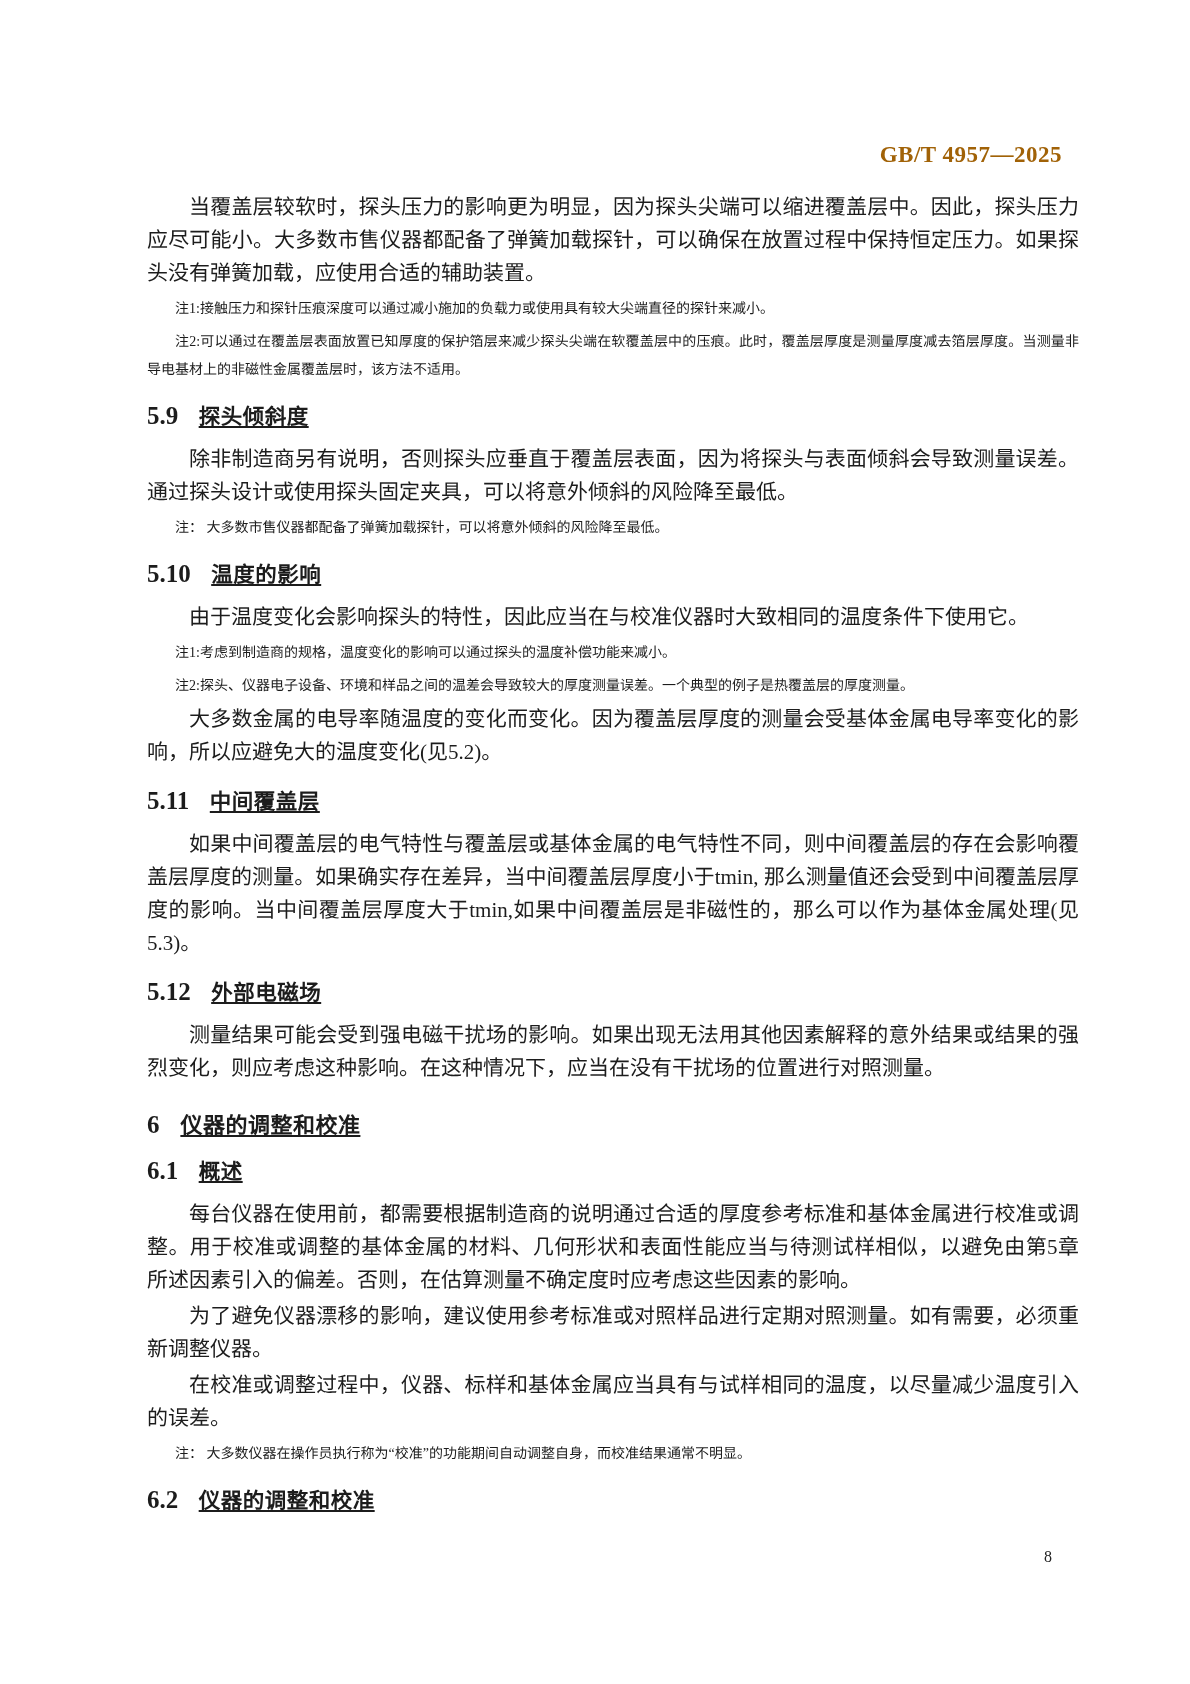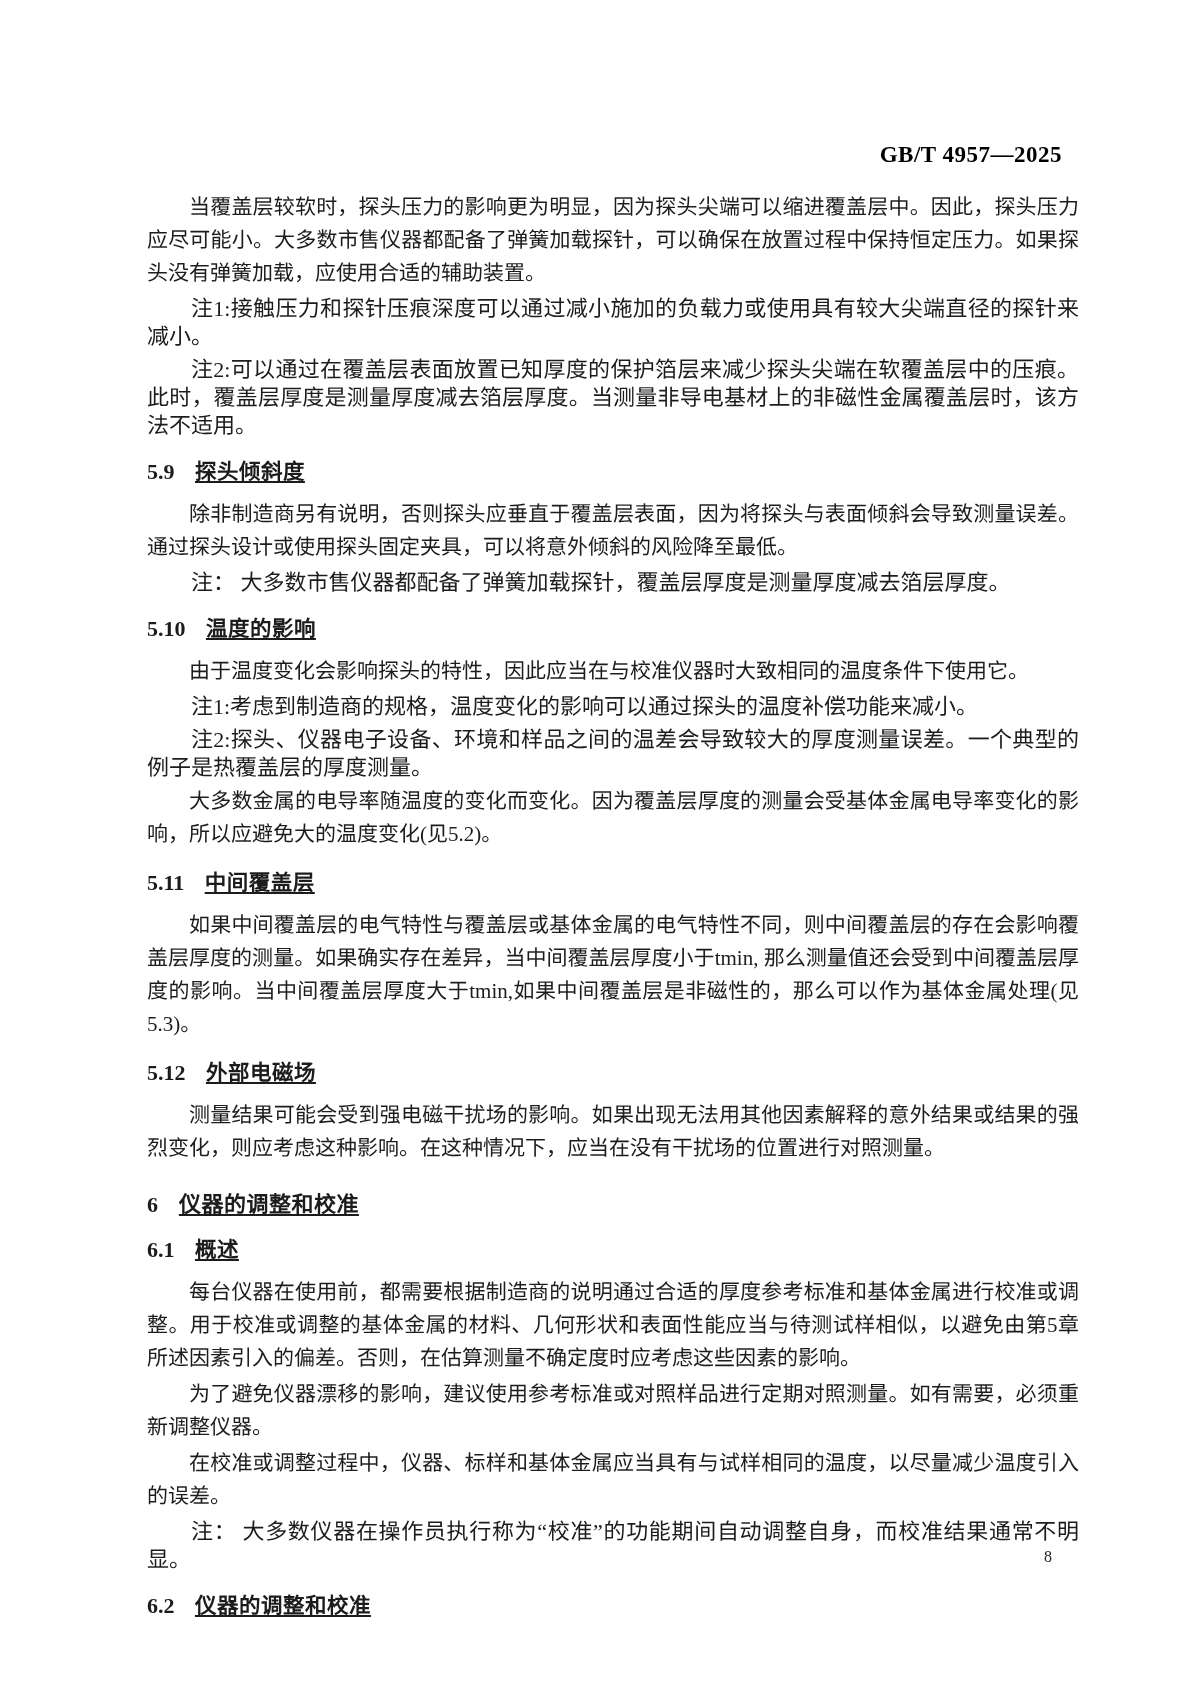--- a/index.html
+++ b/index.html
@@ -17,54 +17,54 @@
     overflow: hidden;
   }
   .page-header {
     position: absolute;
     top: 142px;
     right: 128px;
     font-family: "Liberation Serif", "DejaVu Serif", serif;
     font-weight: 700;
     font-size: 23px;
     letter-spacing: 0.5px;
-    color: #000000;
+    color: #a16207;
   }
   .document-body {
     position: absolute;
     left: 124px;
     top: 188px;
     width: 932px;
     margin-left: 23px;
   }
   .para {
     font-size: 21px;
     line-height: 33px;
     text-align: justify;
     text-indent: 2em;
     margin: 3px 0 0 0;
   }
   .note {
-    font-size: 22px;
+    font-size: 14px;
     line-height: 28px;
     text-align: justify;
     text-indent: 2em;
     margin: 5px 0 0 0;
   }
   .heading1, .heading2 {
     display: flex;
     align-items: baseline;
     text-indent: 0;
   }
   .heading1 { margin: 26px 0 14px 0; }
   .heading2 { margin: 18px 0 12px 0; }
   .h-num {
     font-family: "Liberation Serif", "DejaVu Serif", serif;
     font-weight: 600;
-    font-size: 22px;
+    font-size: 25px;
     line-height: 27px;
   }
   .h-title {
     font-family: "Liberation Sans", "DejaVu Sans", sans-serif;
     font-weight: 700;
     font-size: 21.5px;
     line-height: 27px;
     margin-left: 0.95em;
     letter-spacing: 0.5px;
     text-decoration: underline;
@@ -87,21 +87,21 @@
 
   <div class="document-body">
       <div class="para">当覆盖层较软时，探头压力的影响更为明显，因为探头尖端可以缩进覆盖层中。因此，探头压力应尽可能小。大多数市售仪器都配备了弹簧加载探针，可以确保在放置过程中保持恒定压力。如果探头没有弹簧加载，应使用合适的辅助装置。</div>
       <div class="note">注1:接触压力和探针压痕深度可以通过减小施加的负载力或使用具有较大尖端直径的探针来减小。</div>
       <div class="note">注2:可以通过在覆盖层表面放置已知厚度的保护箔层来减少探头尖端在软覆盖层中的压痕。此时，覆盖层厚度是测量厚度减去箔层厚度。当测量非导电基材上的非磁性金属覆盖层时，该方法不适用。</div>
       <div class="heading2">
         <span class="h-num">5.9</span>
         <span class="h-title">探头倾斜度</span>
       </div>
       <div class="para">除非制造商另有说明，否则探头应垂直于覆盖层表面，因为将探头与表面倾斜会导致测量误差。通过探头设计或使用探头固定夹具，可以将意外倾斜的风险降至最低。</div>
-      <div class="note">注： 大多数市售仪器都配备了弹簧加载探针，覆盖层厚度是测量厚度减去箔层厚度。</div>
+      <div class="note">注： 大多数市售仪器都配备了弹簧加载探针，可以将意外倾斜的风险降至最低。</div>
       <div class="heading2">
         <span class="h-num">5.10</span>
         <span class="h-title">温度的影响</span>
       </div>
       <div class="para">由于温度变化会影响探头的特性，因此应当在与校准仪器时大致相同的温度条件下使用它。</div>
       <div class="note">注1:考虑到制造商的规格，温度变化的影响可以通过探头的温度补偿功能来减小。</div>
       <div class="note">注2:探头、仪器电子设备、环境和样品之间的温差会导致较大的厚度测量误差。一个典型的例子是热覆盖层的厚度测量。</div>
       <div class="para">大多数金属的电导率随温度的变化而变化。因为覆盖层厚度的测量会受基体金属电导率变化的影响，所以应避免大的温度变化(见5.2)。</div>
       <div class="heading2">
         <span class="h-num">5.11</span>

